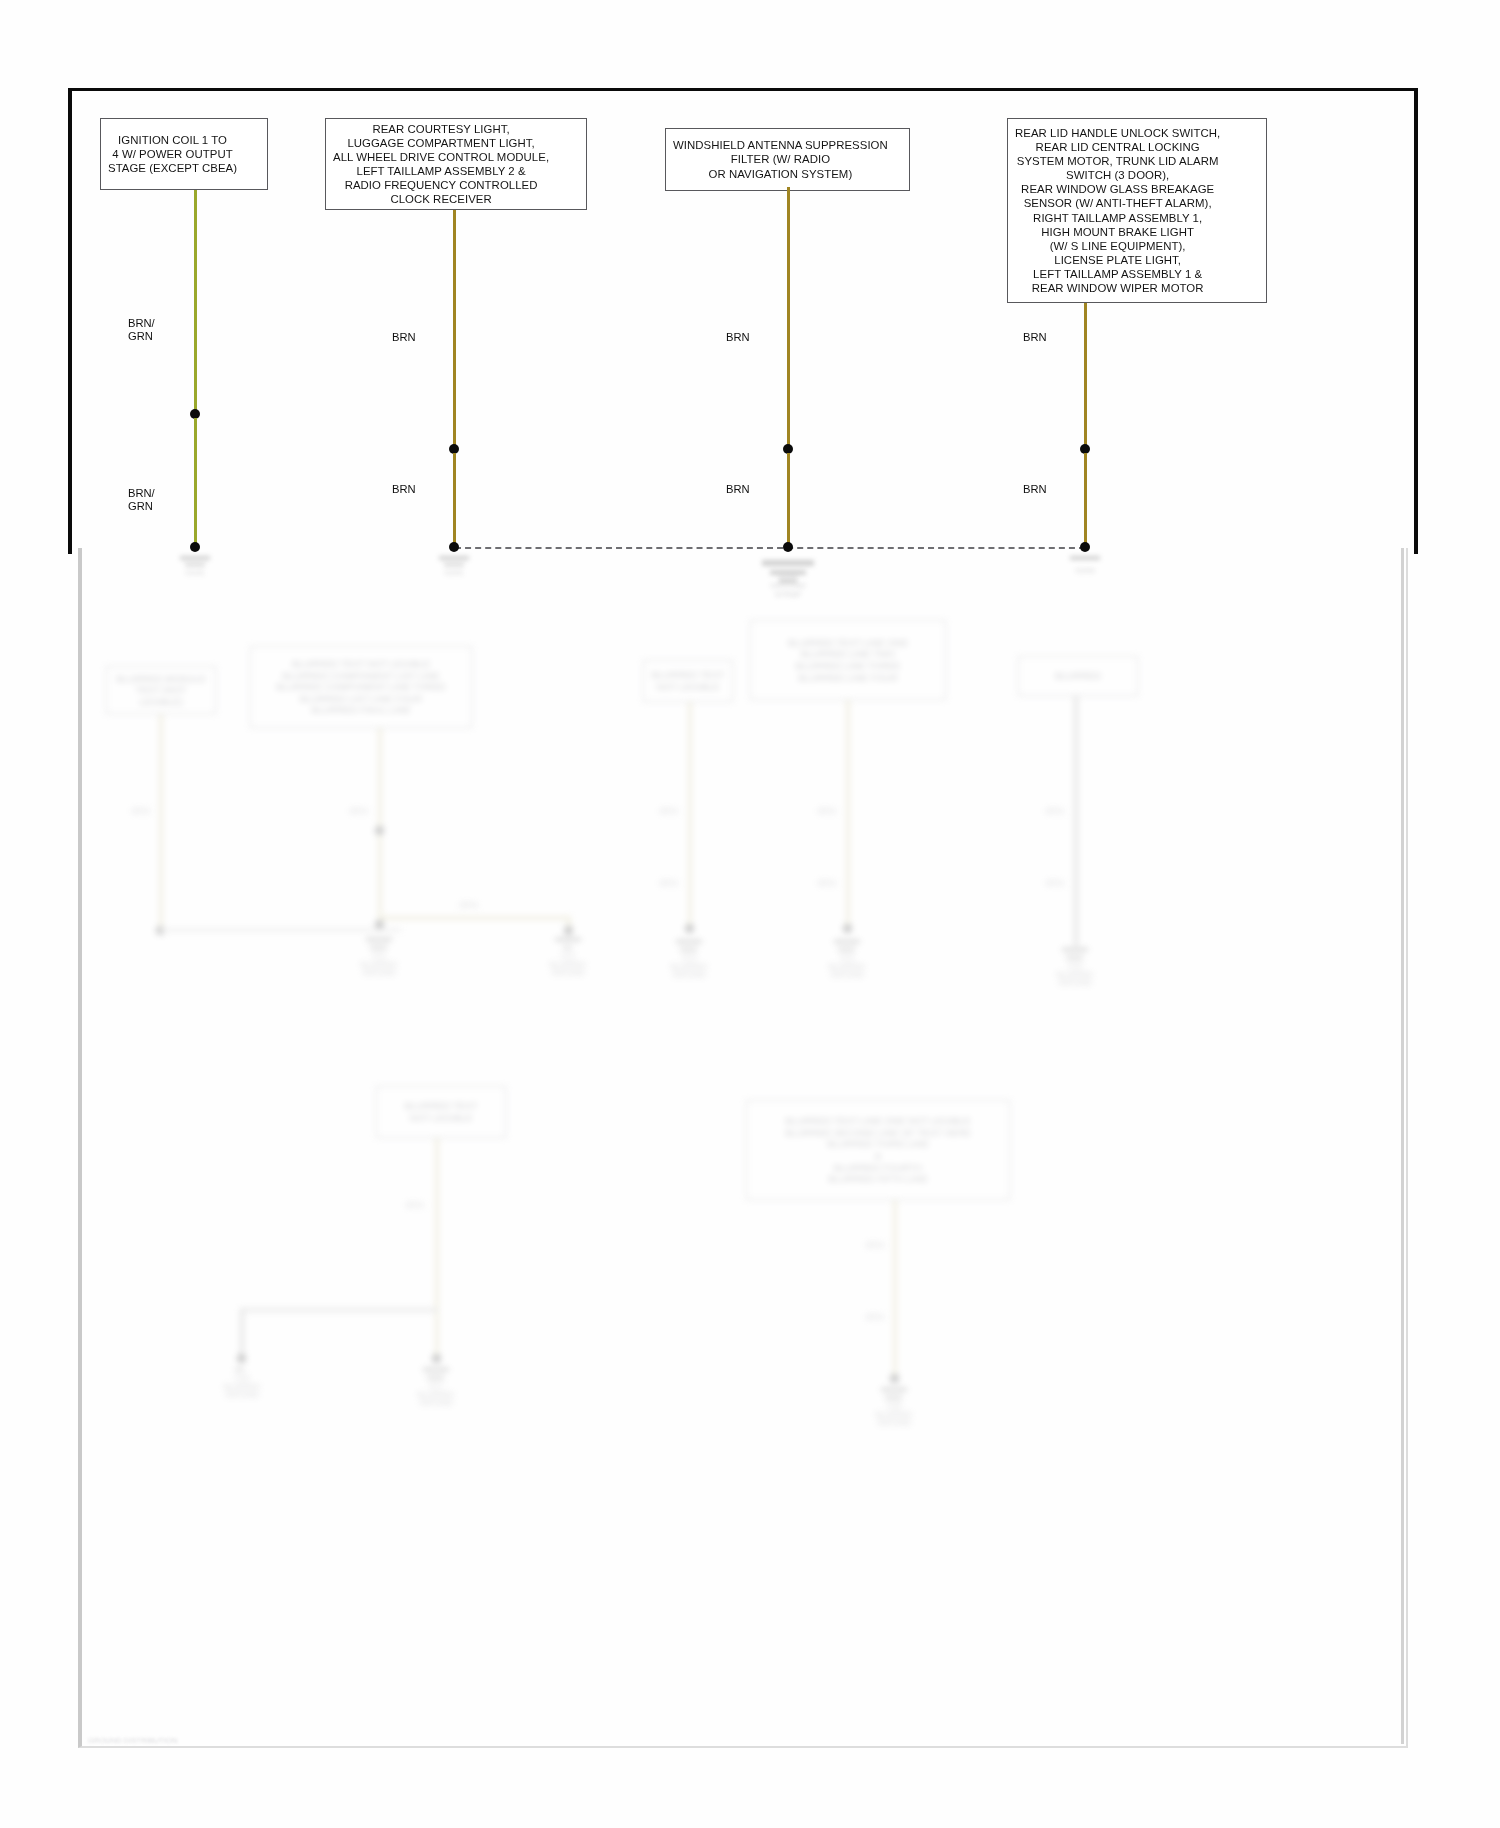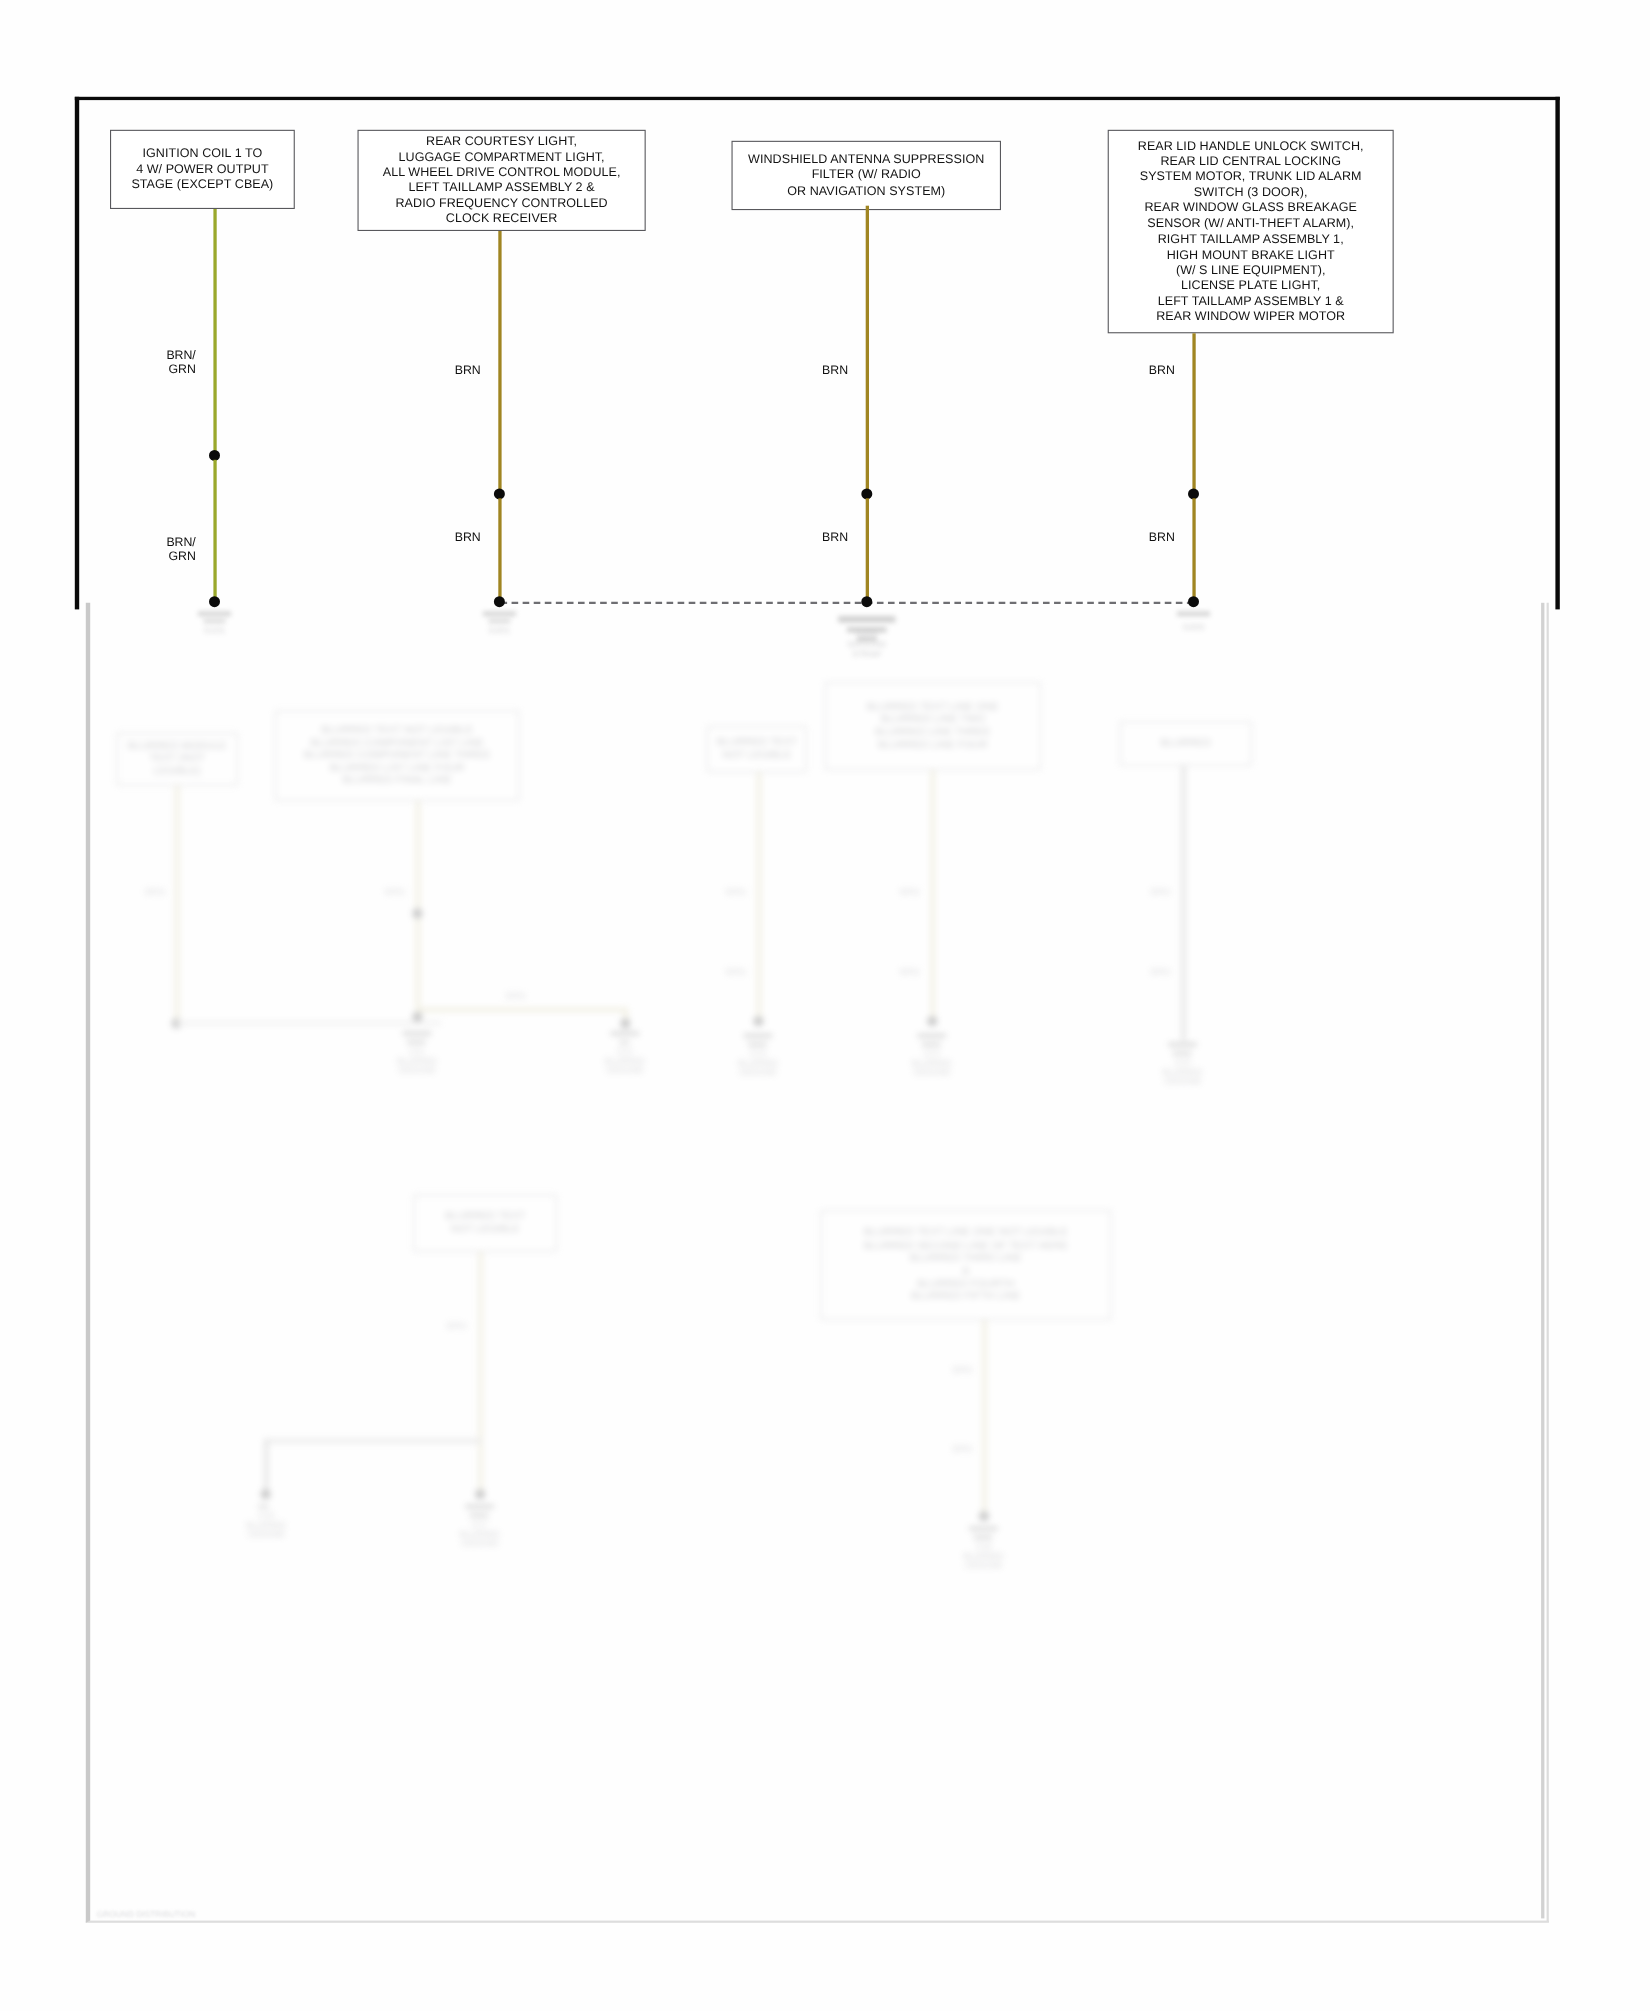--- a/index.html
+++ b/index.html
@@ -40,21 +40,21 @@
     border-right:3px solid #d2d2d2;
     box-sizing:border-box;
   }
 
   
   .cbox{
     position:absolute;
     border:1.6px solid #58585c;
     background:#ffffff;
     box-sizing:border-box;
-    display:flex;align-items:center;justify-content:center;
+    display:flex;align-items:center;
     text-align:center;
     color:#141414;
     font-size:11.4px;
     line-height:14.1px;
     letter-spacing:.05px;
     padding:5px 7px;
   }
   .cbox span{display:block;white-space:pre-line;}
 
   #box-ignition{left:100px;top:118px;width:168px;height:72px;}
@@ -71,21 +71,20 @@
   .dot{
     position:absolute;width:10px;height:10px;border-radius:50%;
     background:#0b0b0b;
   }
 
   
   .wlabel{
     position:absolute;
     font-size:11.2px;line-height:13.4px;
     color:#101010;
-    text-align:right;
     white-space:pre-line;
   }
 
   
   .dashbus{
     position:absolute;
     height:0;
     border-top:2px dashed #6e6e72;
   }
 

